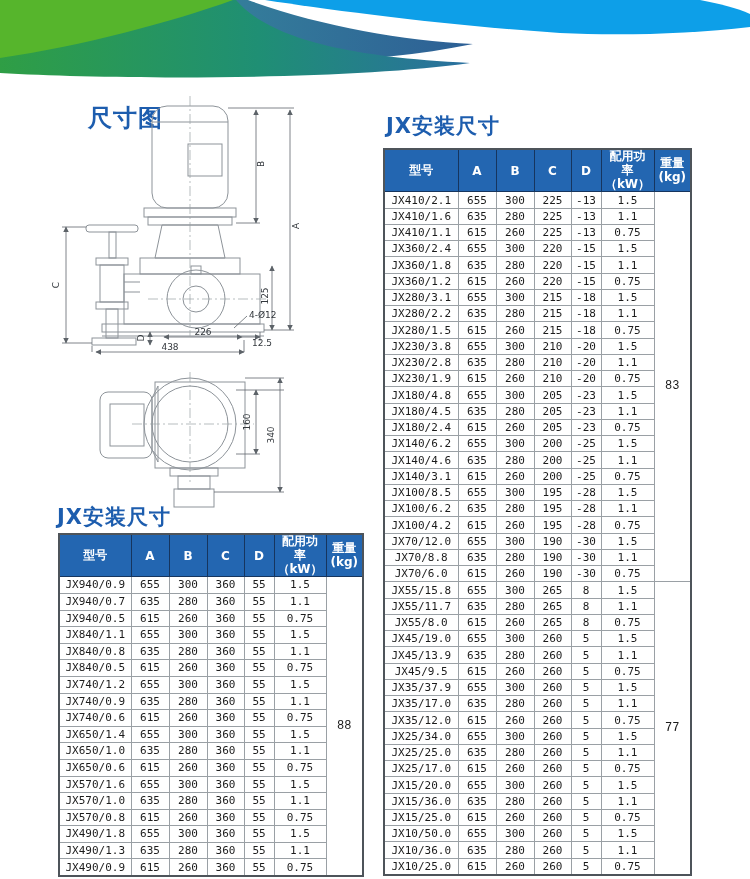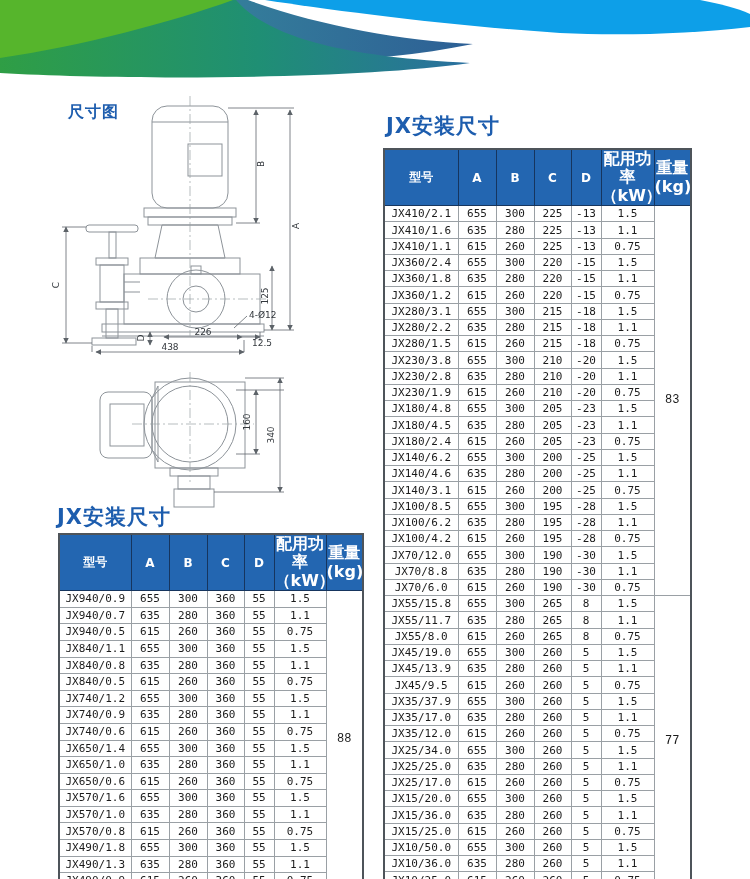--- a/index.html
+++ b/index.html
@@ -7,21 +7,21 @@
     width:750px;height:879px;position:relative;background:#ffffff;
     font-family:"DejaVu Sans",sans-serif;overflow:hidden;
   }
   .page{position:absolute;inset:0;background:#fff;}
   .banner{position:absolute;left:0;top:0;width:750px;height:90px;display:block;}
 
   .sec-title{
     position:absolute;font-weight:bold;color:#1d5dae;
     font-family:"DejaVu Sans",sans-serif;letter-spacing:1px;white-space:nowrap;
   }
-  #diagram-title{left:68px;top:102px;font-size:16px;}
+  #diagram-title{left:88px;top:102px;font-size:24px;}
   #right-title{left:386px;top:112px;font-size:21px;}
   #left-title{left:57px;top:503px;font-size:21px;}
 
   .pump-diagram{position:absolute;left:28px;top:86px;width:335px;height:428px;}
   .pump-diagram text{font-family:"DejaVu Sans",sans-serif;font-size:9px;fill:#32373c;}
 
   table.dim-table{
     position:absolute;border-collapse:collapse;table-layout:fixed;
     font-family:"DejaVu Sans Mono",monospace;border:2px solid #4e545a;
   }
@@ -32,21 +32,21 @@
     text-align:center;padding:0;white-space:nowrap;overflow:hidden;
   }
   #right-table td{height:15.26px;line-height:15px;}
   #left-table td{height:15.6px;line-height:15.4px;}
   .dim-table th{
     background:#2366b1;color:#ffffff;border:1px solid #16355e;
     font-family:"DejaVu Sans",sans-serif;font-size:12px;font-weight:bold;padding:0;
   }
   #right-table th{height:30px;}
   #left-table th{height:28px;}
-  th.two-line span{display:block;font-size:16px;line-height:1.15;}
+  th.two-line span{display:block;font-size:12px;line-height:1.15;}
   td.weight-cell{font-size:12px;background:#fff;font-family:Liberation Mono, monospace;}
 </style>
 </head>
 <body>
 
 <div class="page">
 
   <svg class="banner" viewBox="0 0 750 90" preserveAspectRatio="none">
     <defs>
       <linearGradient id="bandGrad" x1="0" y1="0" x2="470" y2="0" gradientUnits="userSpaceOnUse">

